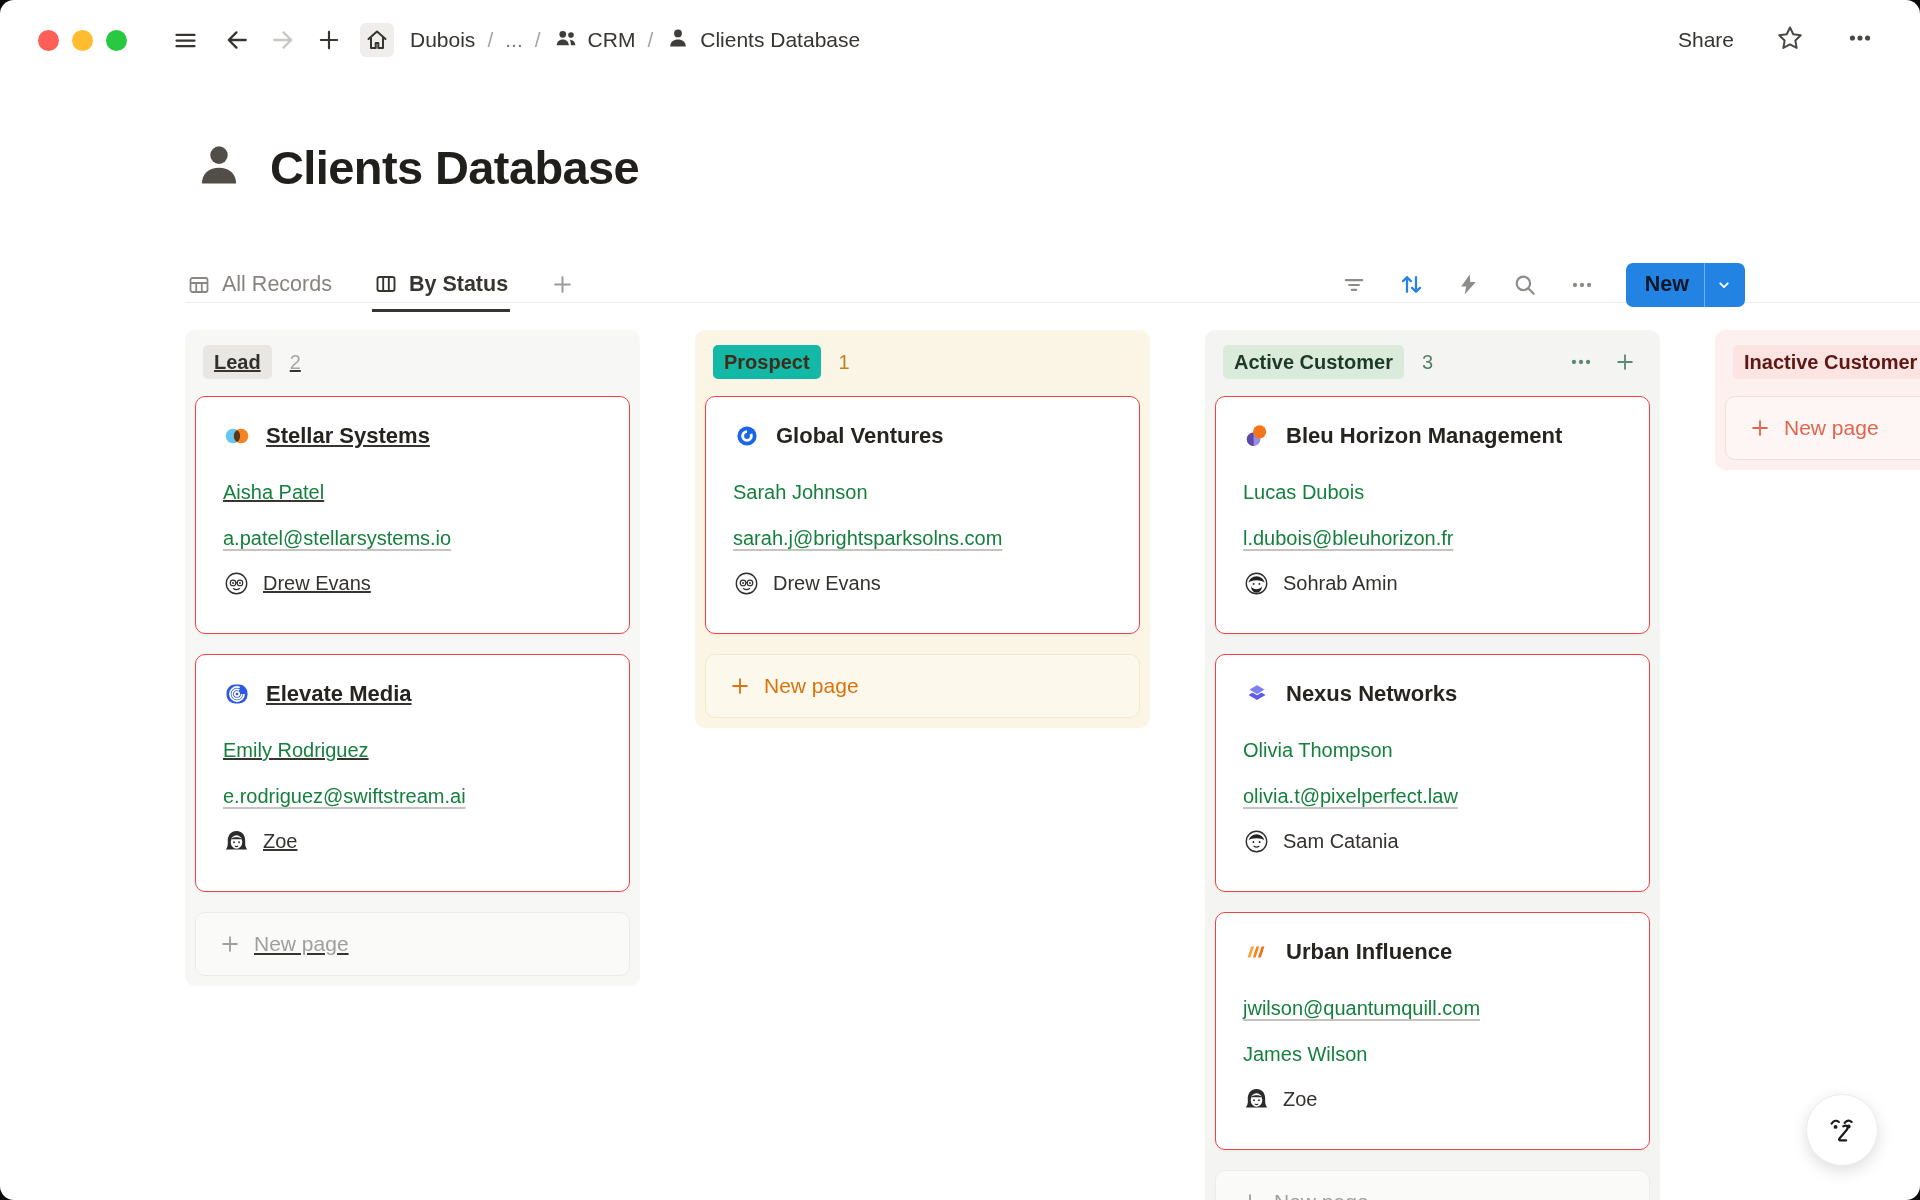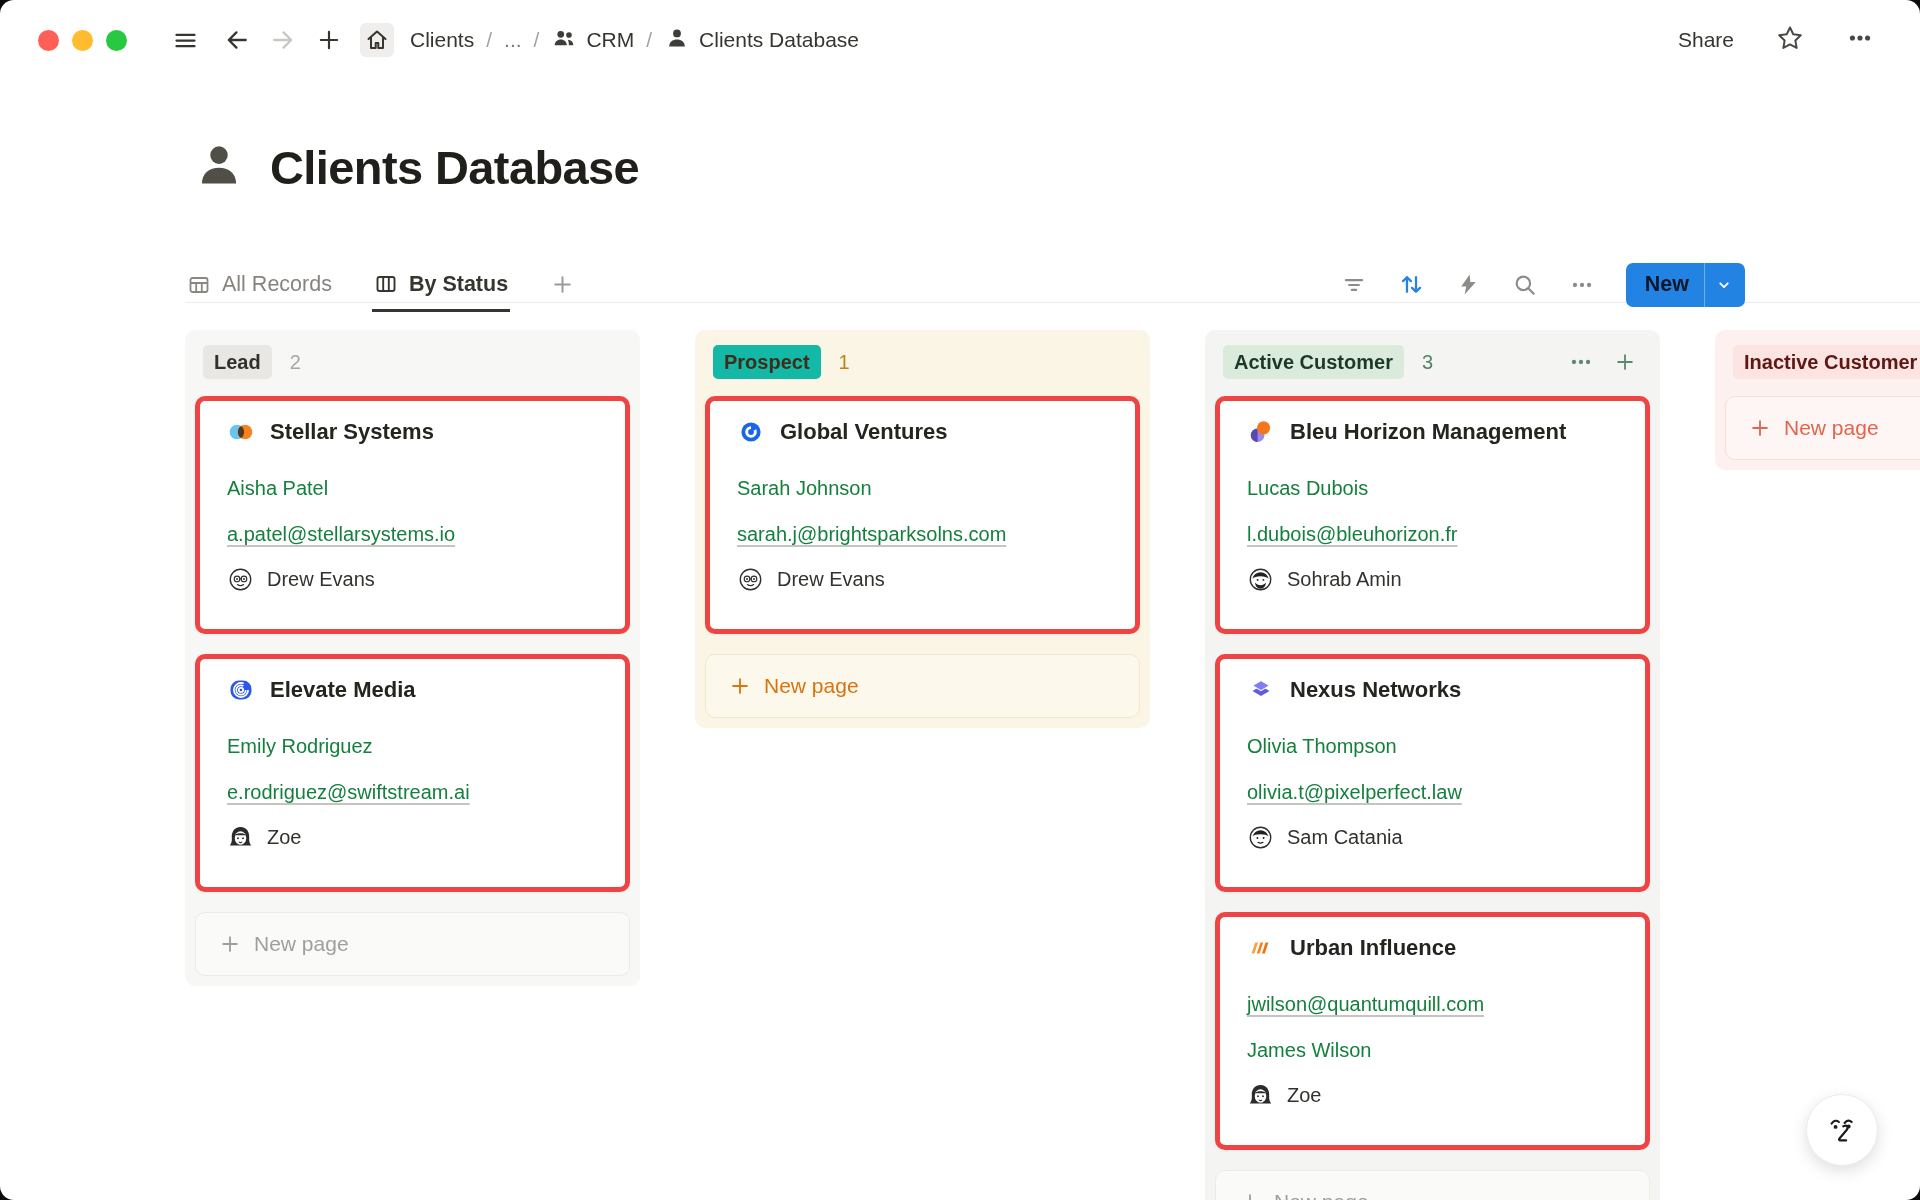--- a/index.html
+++ b/index.html
@@ -37,22 +37,22 @@
   .new-btn .label { font-size:21.5px; font-weight:700; padding:0 15px 0 19px; }
   .new-btn .divider { width:1px; height:44px; background:rgba(255,255,255,0.35); }
   .new-btn .chev { padding:0 11px 0 9px; display:flex; align-items:center; }
   
   .board { position:absolute; left:0; top:330px; width:1920px; }
   .col { position:absolute; top:0; width:455px; border-radius:10px; padding:0 10px 10px 10px; }
   .col-head { display:flex; align-items:center; padding:15px 10px 17px 8px; gap:18px; }
   .badge { font-size:20px; font-weight:600; padding:4px 11px; border-radius:5px; line-height:26px; white-space:nowrap; }
   .count { font-size:20px; font-weight:500; }
   .col-actions { margin-left:auto; display:flex; align-items:center; gap:20px; padding-right:4px; }
-  .card { background:#fff; border:5px solid #ef4444; border-radius:10px; box-shadow:0 1px 3px rgba(15,15,15,0.05);
-          height:238px; padding:17px 27px; margin-bottom:20px; }
+  .card { background:#fff; border:1px solid #ef4444; border-radius:10px; box-shadow:0 1px 3px rgba(15,15,15,0.05);
+          height:238px; padding:25px 27px; margin-bottom:20px; }
   .card-title { display:flex; align-items:center; gap:15px; font-size:22px; font-weight:700; color:#26241F; margin-bottom:28px; }
   .card-title svg, .owner svg { display:block; }
   .card-line { font-size:20px; color:#15803d; margin-bottom:18px; line-height:28px; }
   .card-email { display:inline-block; text-decoration:underline; text-decoration-color:#C6C4C0; text-decoration-thickness:1.5px; text-underline-offset:4px; }
   .owner { display:flex; align-items:center; gap:13px; font-size:20px; color:#34322E; margin-top:3px; }
   .newpage { height:64px; border-radius:10px; display:flex; align-items:center; gap:13px; padding:0 23px; font-size:21px; border:1px solid transparent; }
   
   .face-btn { position:absolute; left:1806px; top:1094px; width:72px; height:72px; border-radius:50%;
     background:#fff; border:1px solid #ECECEA; box-shadow:0 5px 16px rgba(0,0,0,0.13);
     display:flex; align-items:center; justify-content:center; }
@@ -88,21 +88,21 @@
         </svg>
     </span>
     <span class="tb-icon home-bg" style="margin-left:14px">
       <svg width="24" height="24" viewBox="0 0 24 24" fill="none">
           <path d="M3.5 11 12 3.5 20.5 11M6 9.5V20h4.7v-5h2.6v5H18V9.5" stroke="#37352F" stroke-width="2" stroke-linejoin="round" stroke-linecap="round"></path>
         </svg>
     </span>
 
     <div class="crumbs">
       <span class="crumb">
-          <span>Clients</span>
+          <span>Dubois</span>
         </span>
       <span class="sep">/</span>
       <span class="crumb dim">
           <span>...</span>
         </span>
       <span class="sep">/</span>
       <span class="crumb">
         <span>
           <svg width="26" height="26" viewBox="0 0 24 24" fill="#3F3D39">
               <circle cx="9" cy="8.6" r="3.1"></circle>
@@ -209,21 +209,21 @@
         <span class="chev">
           <svg width="20" height="20" viewBox="0 0 24 24" fill="none">
               <path d="m7.5 10 4.5 4.5L16.5 10" stroke="#fff" stroke-width="2.2" stroke-linecap="round" stroke-linejoin="round"></path>
             </svg>
         </span>
       </span>
     </div>
   </div>
 
   <div class="board" id="board">
-      <div class="col" style="left: 185px; background: rgb(247, 247, 245);">
+      <div class="col" style="left: 185px; background: rgb(247, 247, 245); text-decoration: underline;">
         <div class="col-head">
           <span class="badge" style="background: rgb(232, 231, 228); color: rgb(50, 48, 44);">Lead</span>
           <span class="count" style="color: rgb(169, 167, 163);">2</span>
         </div>
         <div class="card">
           <div class="card-title">
             <span style="display:flex">
               <svg width="28" height="28" viewBox="0 0 28 28">
                 <circle cx="10" cy="14" r="7.3" fill="#67C6F1"></circle>
                 <circle cx="18" cy="14" r="7.3" fill="#F5831F"></circle>

